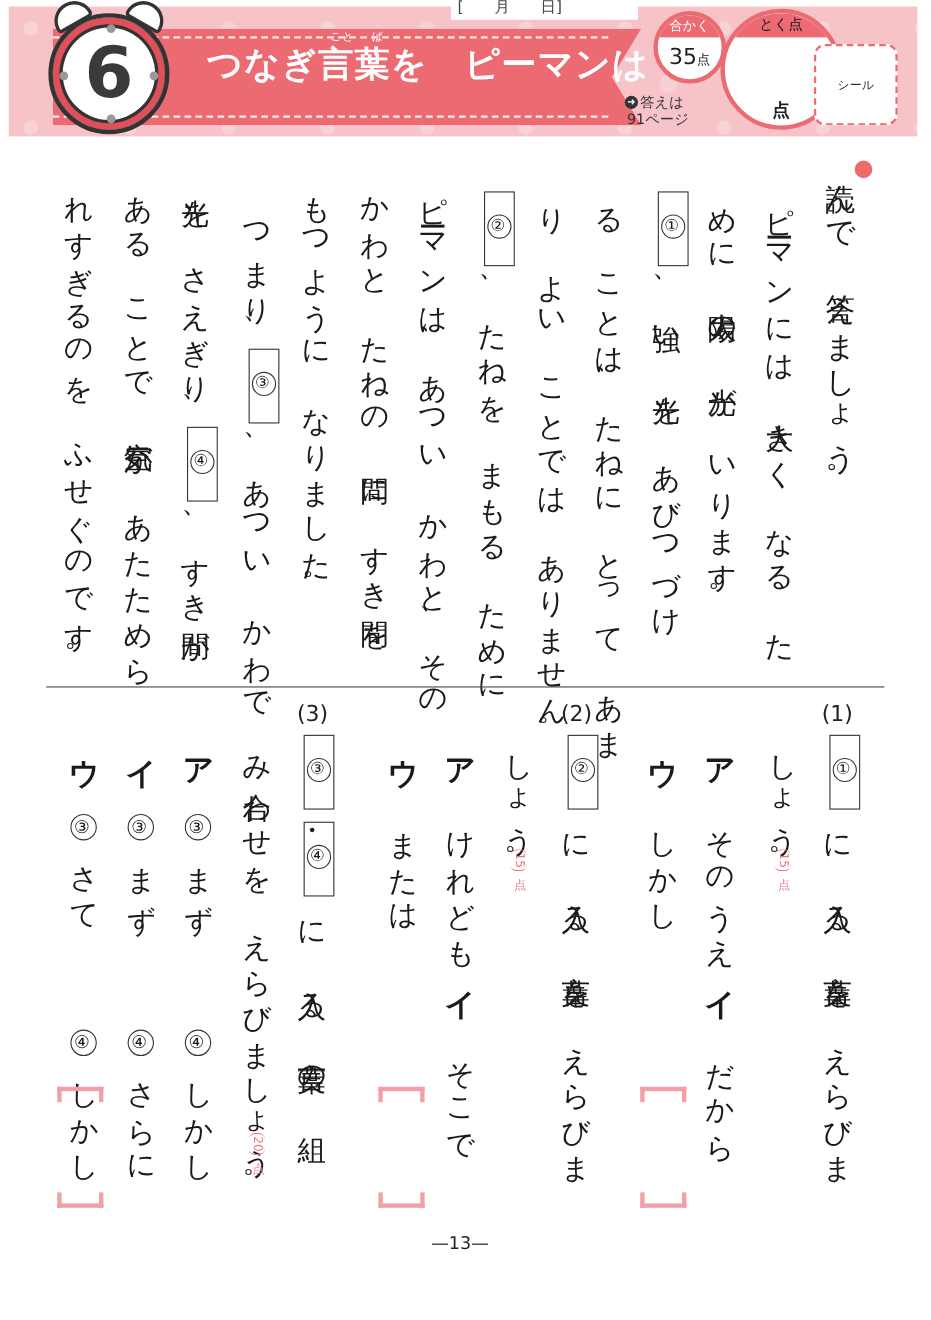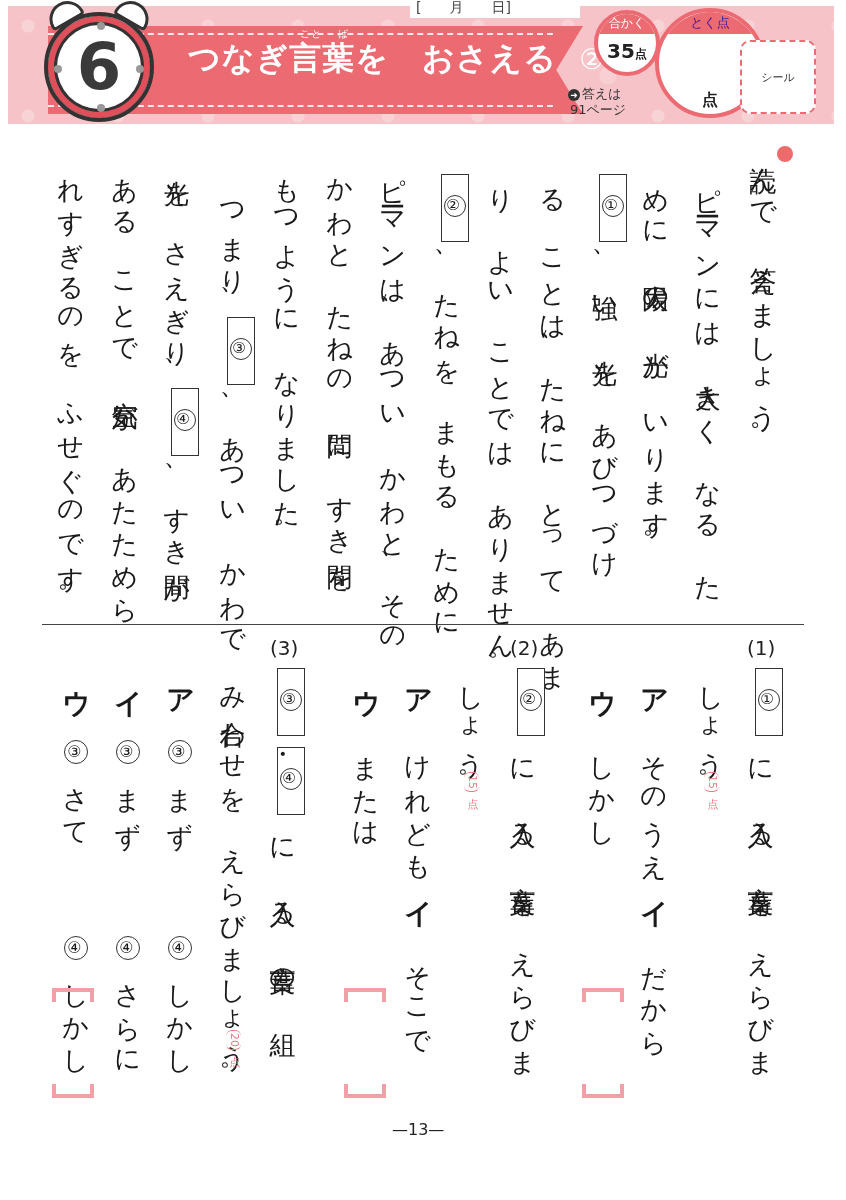--- a/index.html
+++ b/index.html
@@ -57,27 +57,27 @@
   }
   .answer-ref .arrow {
     display: inline-block; width: 12px; height: 12px; border-radius: 50%; background:#333; color:#fff;
     font-size: 9px; line-height: 12px; text-align: center; vertical-align: middle; margin-right: 2px;
   }
   .pass-circle {
     position: absolute; left: 594px; top: 10px; width: 66px; height: 66px; border-radius: 50%;
     background: #fff; border: 4px solid #ec6a72; overflow: hidden; text-align: center;
   }
   .pass-head { background: #ec6a72; color: #fff; font-size: 12px; height: 20px; line-height: 18px; }
-  .pass-val { font-size: 20px; font-weight: bold; color: #222; line-height: 34px; }
+  .pass-val { font-size: 20px; font-weight: normal; color: #222; line-height: 34px; }
   .pass-val small { font-size: 12px; }
   .score-circle {
     position: absolute; left: 655px; top: 8px; width: 110px; height: 110px; border-radius: 50%;
     background: #fff; border: 4px solid #ec6a72; overflow: hidden; text-align: center;
   }
-  .score-head { background: #ec6a72; color:#4c1d95; font-size: 13px; height: 22px; line-height: 22px; }
+  .score-head { background: #ec6a72; color:#0f172a; font-size: 13px; height: 22px; line-height: 22px; }
   .score-unit { position:absolute; left: 0; right: 0; top: 78px; font-size: 16px; color:#222; font-weight:bold; }
   .sticker {
     position: absolute; left: 740px; top: 40px; width: 76px; height: 74px;
     background: #fff; border: 2px dashed #ec6a72; border-radius: 10px;
     display:flex; align-items:center; justify-content:center; font-size: 11px; color:#333;
   }
 
   
   .vcol {
     position: absolute; writing-mode: vertical-rl; text-orientation: upright;
@@ -131,21 +131,21 @@
     <span class="dot" style="left:49px;bottom:6px"></span>
     <span class="dot" style="left:6px;top:49px"></span>
     <span class="dot" style="right:6px;top:49px"></span>
     <span class="clock-num">6</span>
   </div>
 </div>
 
 <div class="title">
   <span class="title-ruby" style="left:112px">こと</span>
   <span class="title-ruby" style="left:150px">ば</span>
-  <span>つなぎ言葉を　おさえる</span>
+  <span>つなぎ言葉を　ピーマンは</span>
   <span style="font-weight:normal;font-size:28px;margin-left:10px">②</span>
 </div>
 
 <div class="answer-ref">
   <div><span class="arrow">➜</span><span>答えは</span></div>
   <div style="padding-left:2px">91ページ</div>
 </div>
 
 <div class="score-circle">
   <div class="score-head">とく点</div>

